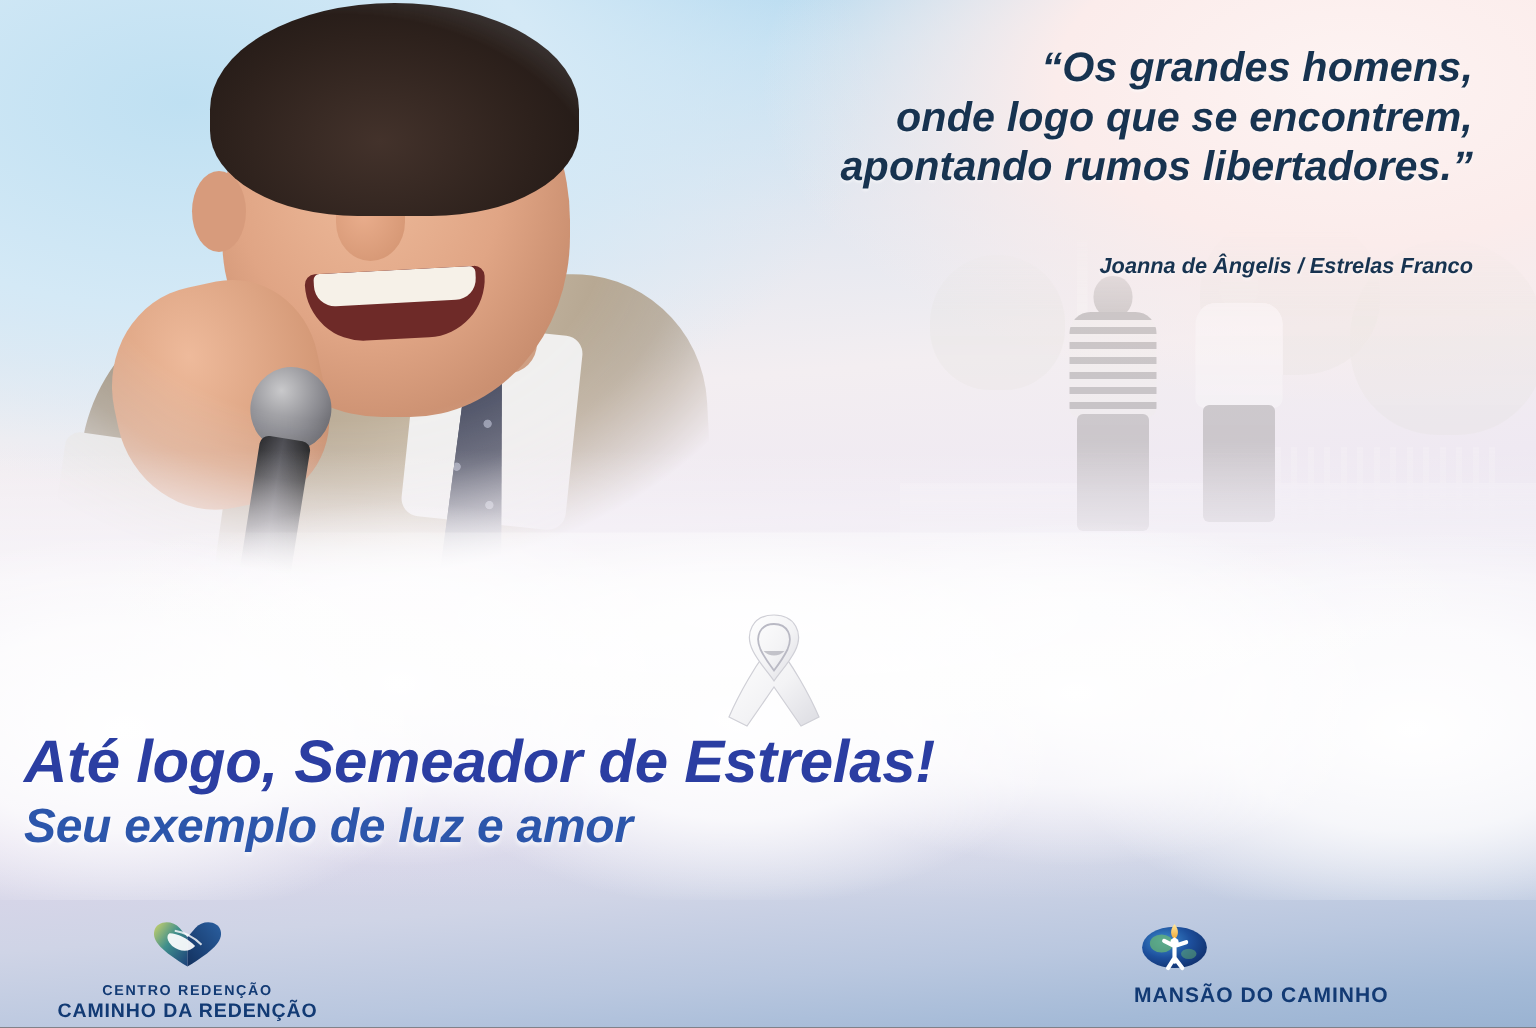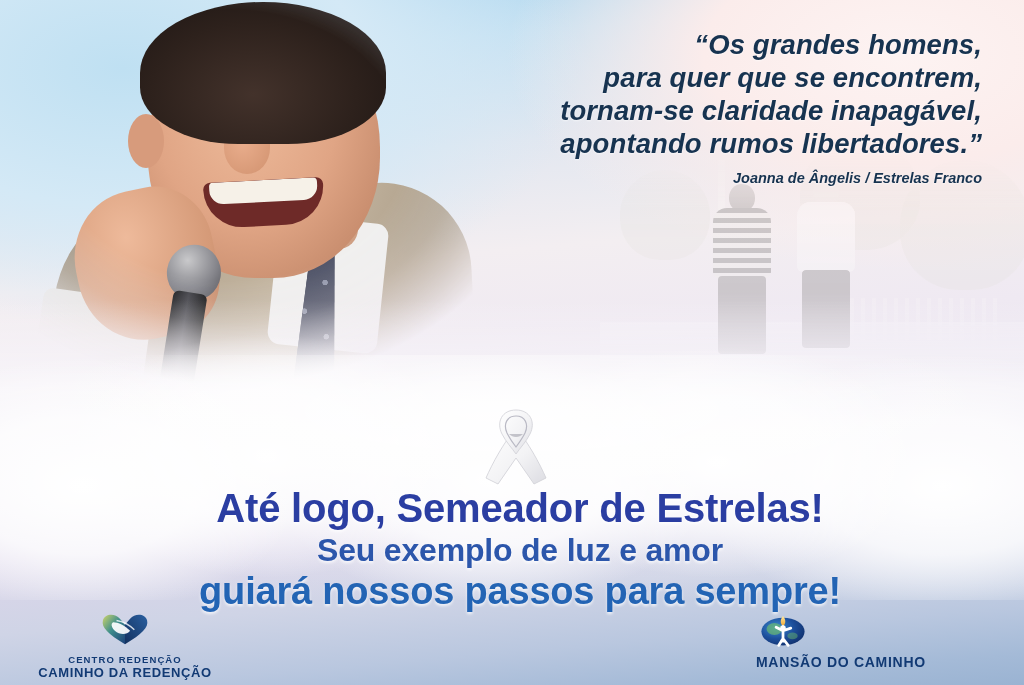--- a/index.html
+++ b/index.html
@@ -124,22 +124,22 @@
   .quote-line{display:block;white-space:nowrap;}
   .quote-author{
     position:absolute;right:42px;top:170px;width:560px;text-align:right;
     color:#173350;font-style:italic;font-weight:bold;font-size:14.5px;
     text-shadow:0 1px 2px rgba(255,255,255,.6);
   }
 
   .ribbon{position:absolute;left:478px;top:408px;width:76px;height:78px;}
 
   .headline{
-    position:absolute;left:16px;right:0;top:487px;text-align:center;
-    font-weight:bold;
+    position:absolute;left:16px;right:0;top:487px;text-align:left;
+    font-style:italic;font-weight:bold;
     color:#2a3da0;letter-spacing:-.2px;
     text-shadow:0 2px 3px rgba(255,255,255,.75);
   }
   .hl-1{display:block;font-size:40px;line-height:43px;color:#2b3ea2;}
   .hl-2{display:block;font-size:32px;line-height:40px;color:#2c56ab;}
   .hl-3{display:block;font-size:38px;line-height:42px;color:#2364b4;}
 
   
   .logo-left{position:absolute;left:0;top:612px;width:250px;text-align:center;}
   .logo-right{position:absolute;right:8px;top:610px;width:260px;text-align:left;}
@@ -199,22 +199,21 @@
       <div class="ball"></div>
         <div class="body"></div>
     </div>
   </div>
 
   <div class="clouds"></div>
   <div class="cloud-haze"></div>
 
   <div class="quote">
     <span class="quote-line">“Os grandes homens,</span>
-    <span class="quote-line">para quer que se encontrem,</span>
-    <span class="quote-line">tornam-se claridade inapagável,</span>
+    <span class="quote-line">onde logo que se encontrem,</span>
     <span class="quote-line">apontando rumos libertadores.”</span>
   </div>
   <div class="quote-author">Joanna de Ângelis / Estrelas Franco</div>
 
   <div class="ribbon">
     <svg viewBox="0 0 76 78" width="76" height="78" aria-hidden="true">
       <defs>
         <linearGradient id="rg" x1="0" y1="0" x2="1" y2="1">
           <stop offset="0" stop-color="#ffffff"></stop>
           <stop offset=".55" stop-color="#f3f3f5"></stop>
@@ -226,21 +225,20 @@
         <path d="M38 2 C24 2 18 14 24 26 C28 34 34 40 38 46 C42 40 48 34 52 26 C58 14 52 2 38 2 Z"></path>
       </g>
       <path d="M38 8 C29 8 25 16 29 25 C32 31 35 35 38 39 C41 35 44 31 47 25 C51 16 47 8 38 8 Z" fill="none" stroke="#b9b9c4" stroke-width="1.2"></path>
       <path d="M31 26 C35 30 41 30 45 26" fill="#9b9ba6" opacity=".55"></path>
     </svg>
   </div>
 
   <div class="headline">
     <span class="hl-1">Até logo, Semeador de Estrelas!</span>
     <span class="hl-2">Seu exemplo de luz e amor</span>
-    <span class="hl-3">guiará nossos passos para sempre!</span>
   </div>
 
   <div class="logo-left">
     <div class="mark">
       <svg viewBox="0 0 60 40" width="60" height="34" aria-hidden="true">
         <defs>
           <linearGradient id="hl1" x1="0" y1="0" x2="1" y2="1">
             <stop offset="0" stop-color="#cfd46a"></stop>
             <stop offset=".45" stop-color="#3f8f8c"></stop>
             <stop offset="1" stop-color="#1b3f79"></stop>

